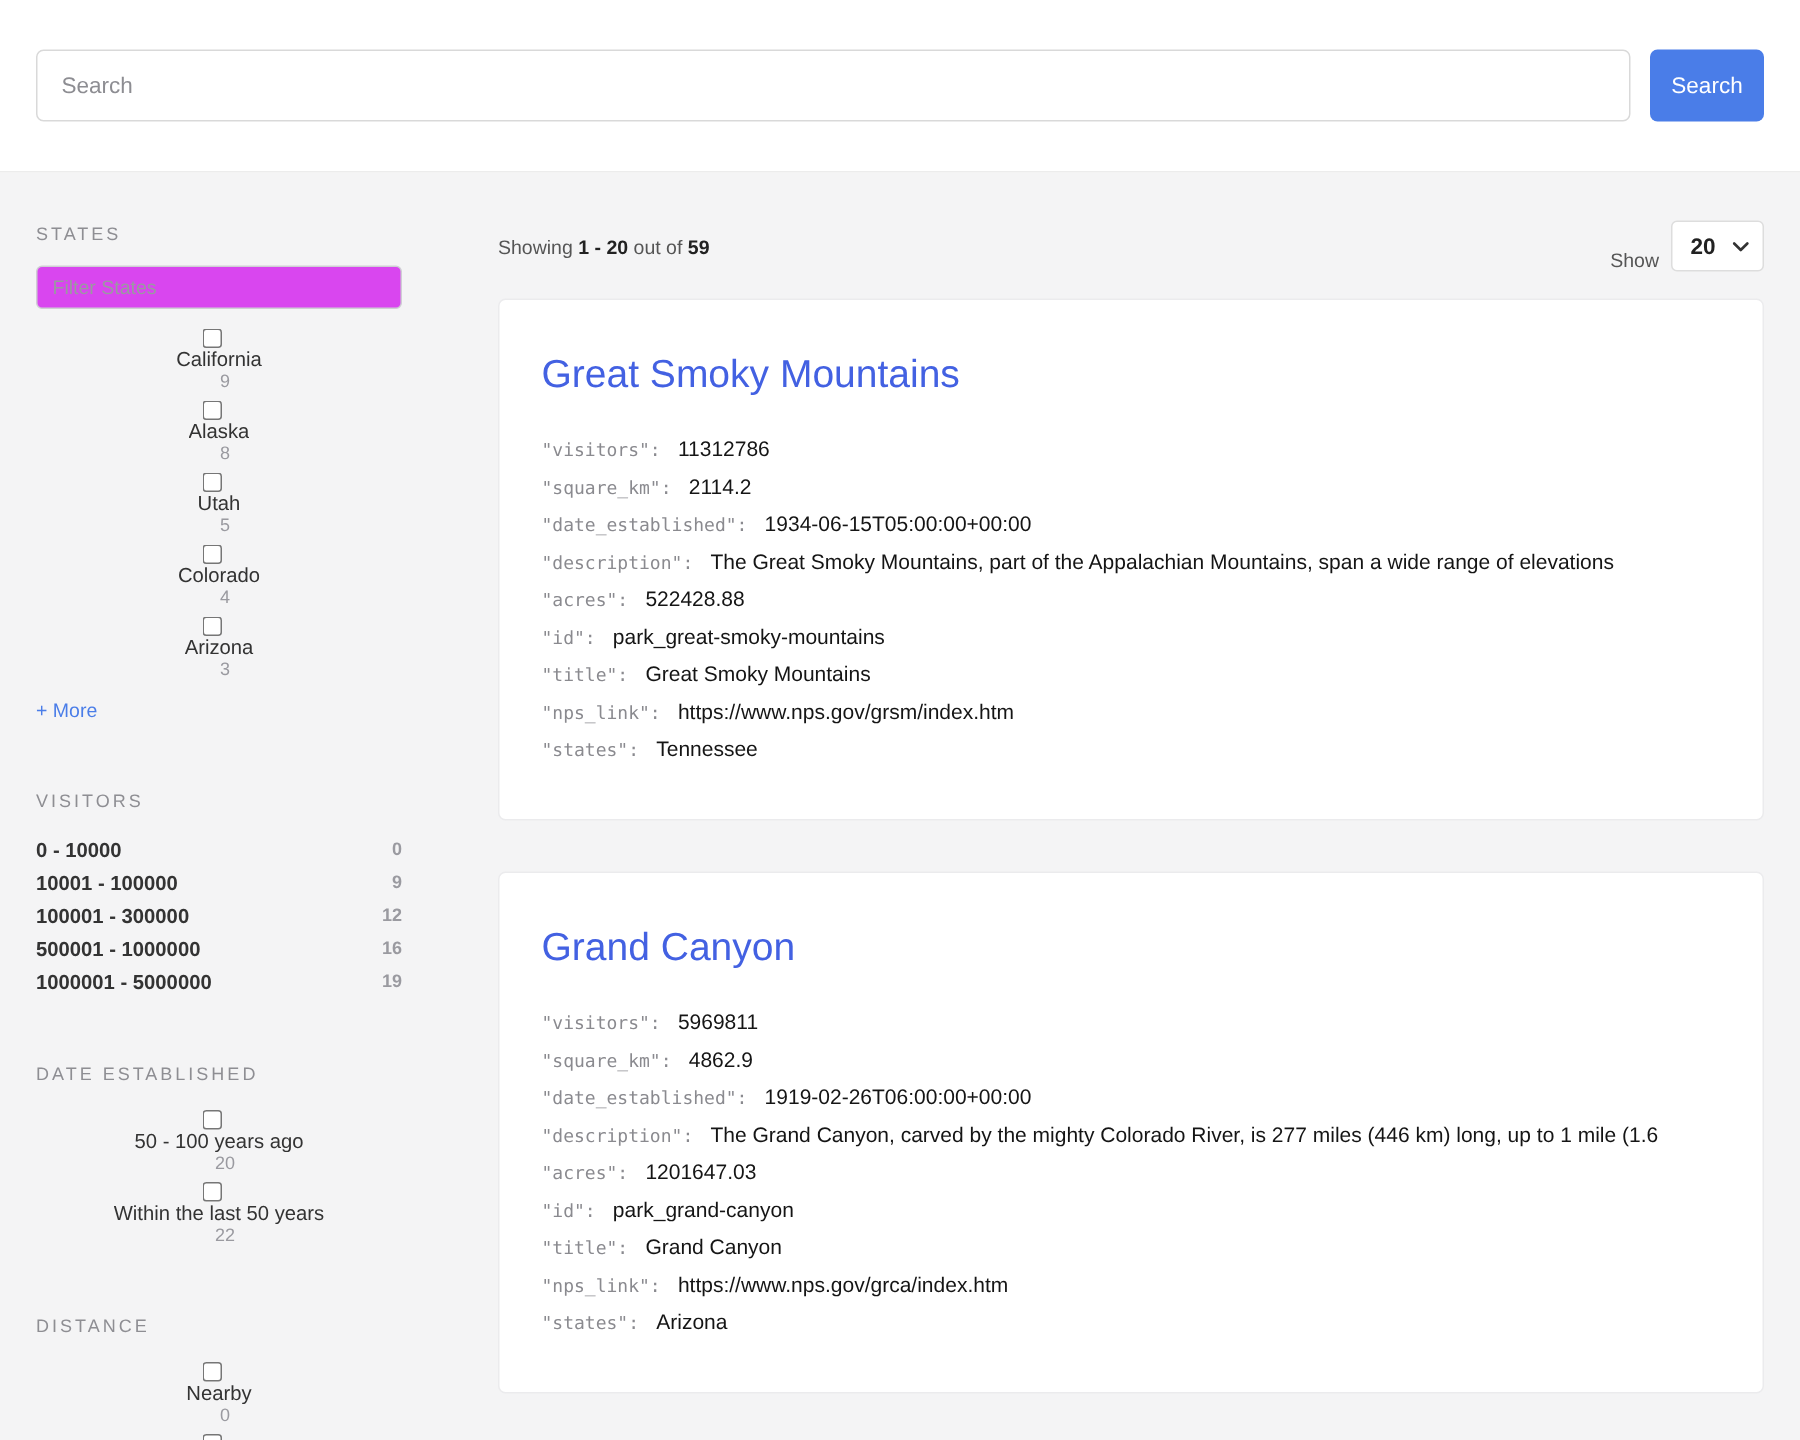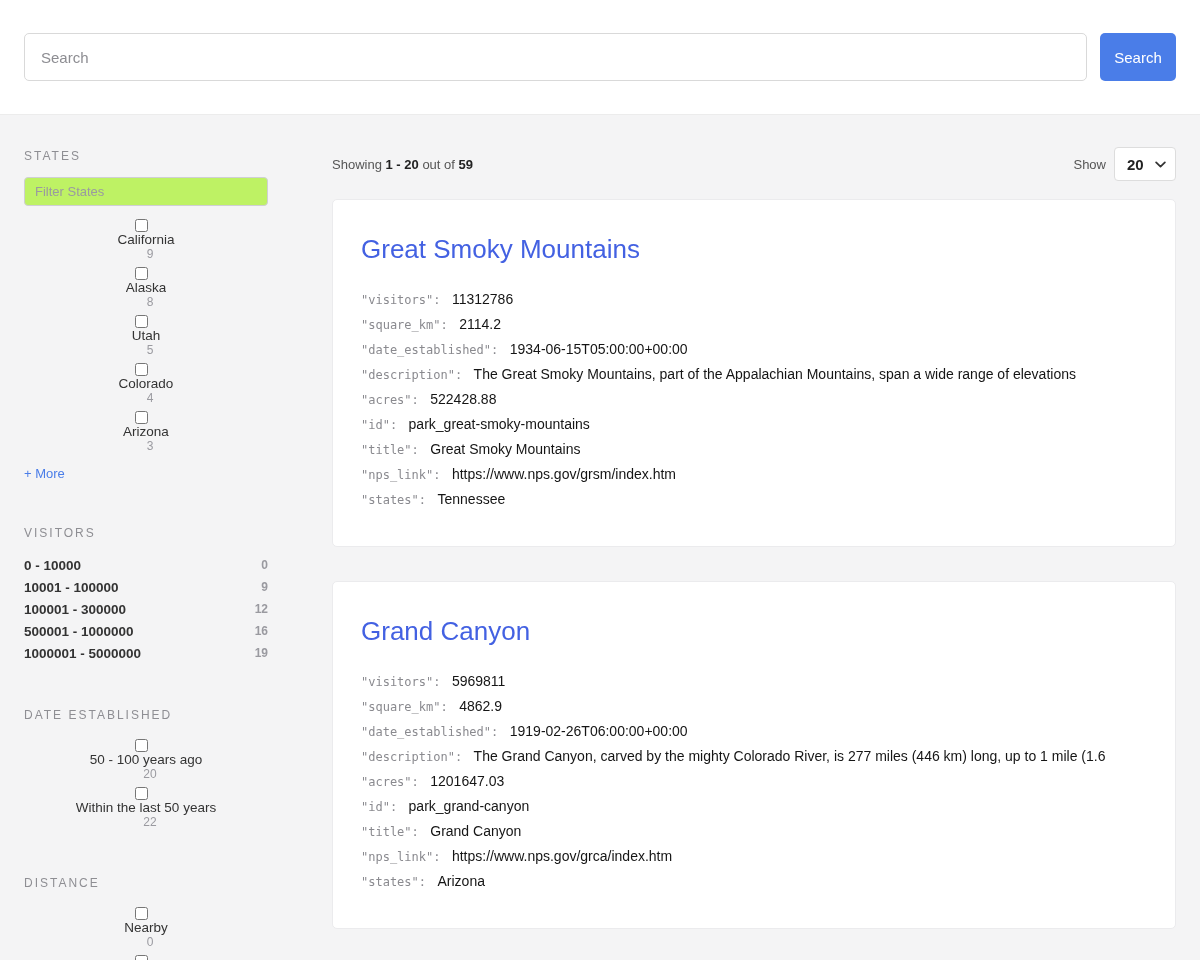--- a/index.html
+++ b/index.html
@@ -32,21 +32,21 @@
   .main { flex:1; padding:32px 24px 0 0; }
 
   
   .section { margin-bottom:44px; }
   .section-title {
     font-size:12px; letter-spacing:2px; color:#8e8e93;
     font-weight:400; margin-bottom:14px; text-transform:uppercase;
   }
   .filter-input {
     width:100%; height:29px; border:1px solid #cfcfd4; border-radius:4px;
-    padding:0 10px; font-size:13px; color:#333; background:#bef264; outline:none;
+    padding:0 10px; font-size:13px; color:#333; background:#d946ef; outline:none;
     font-family:"Liberation Sans","DejaVu Sans",sans-serif; margin-bottom:10px;
   }
   .filter-input::placeholder { color:#9a9aa0; }
   .facet-row {
     display:flex; align-items:center; padding:3px 0; cursor:pointer;
     font-size:13.5px; color:#333;flex-direction:column;
   }
   .facet-row input[type="checkbox"] {
     width:13px; height:13px; margin-right:9px; flex-shrink:0;
   }
@@ -62,21 +62,21 @@
     background:#0f172a; display:flex; align-items:center; padding:16px 10px;
     font-size:13px; color:#8d8d92; cursor:pointer;
   }
   .select-box .sel-text { flex:1; }
   .chev { flex-shrink:0; display:inline-flex; }
 
   
   .results-head { display:flex; align-items:center; margin-bottom:18px; height:34px; }
   .summary { font-size:13px; color:#555; }
   .summary b { color:#222; }
-  .show-wrap { margin-left:auto; display:flex; align-items:center; gap:8px; }
+  .show-wrap { margin-left:auto; display:flex; align-items:flex-end; gap:8px; }
   .show-label { font-size:13px; color:#555; }
   .page-size {
     width:62px; height:34px; background:#fff; border:1px solid #ddd; border-radius:4px;
     display:flex; align-items:center; padding:0 9px 0 12px; cursor:pointer;
   }
   .page-size .ps-val { flex:1; font-size:15px; font-weight:bold; color:#222; }
 
   
   .card {
     background:#fff; border:1px solid #ebebed; border-radius:5px;

